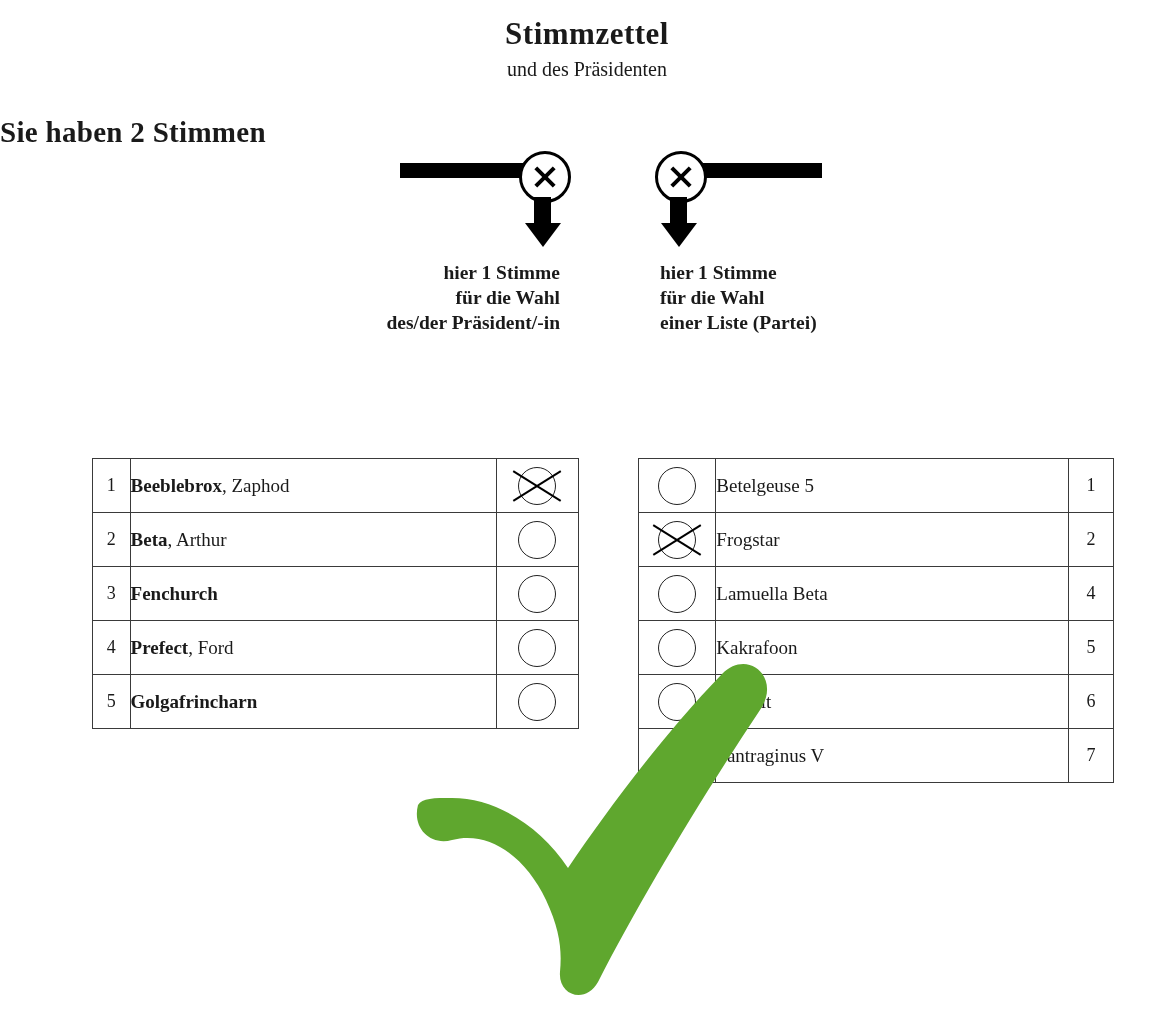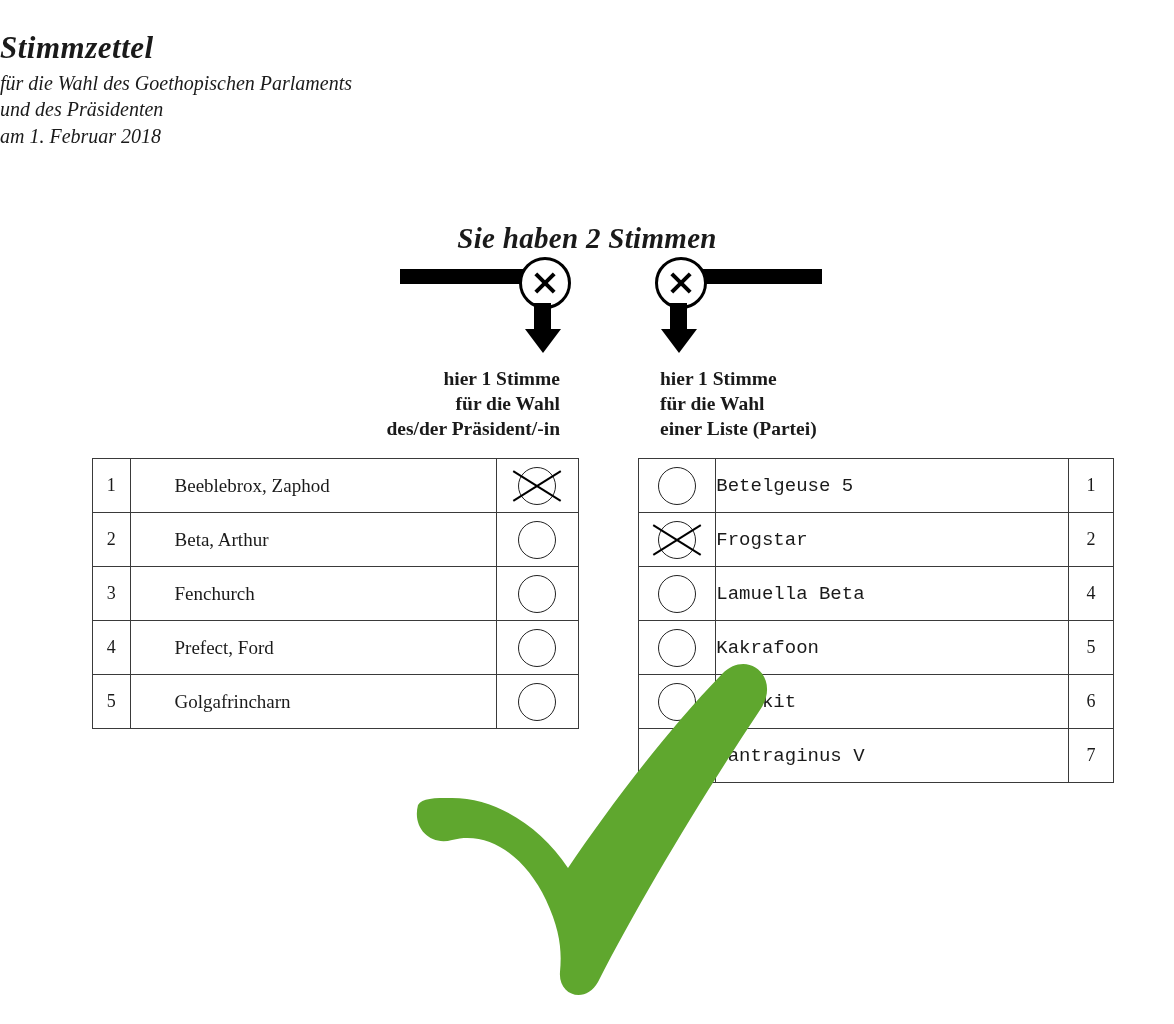--- a/index.html
+++ b/index.html
@@ -11,43 +11,42 @@
     width: 1174px;
     height: 1024px;
     position: relative;
     font-family: "Liberation Serif", serif;
     color: #1a1a1a;
     overflow: hidden;
   }
 
   
   .header {
-    padding-top: 30px;
-    font-style: italic;
+    text-align: center;
+    padding-top: 16px;
   }
   .ballot-title {
     font-size: 31px;
     font-weight: bold;
     letter-spacing: 0.5px;
     margin: 0 0 4px 0;
   }
   .subtitle-line {
     font-size: 20px;
     line-height: 1.32;
     margin: 0;
   }
 
   
   .votes-heading {
-    text-align: center;
+    text-align: left;
     font-size: 29px;
     font-weight: bold;
-    margin-top: 73px;
+    margin-top: 34px;
     letter-spacing: 0.3px;
-    font-style: italic;
   }
 
   .arrows-area {
     position: relative;
     width: 1162px;
     height: 120px;
     margin-top: 2px;
   }
   .bar {
     position: absolute;
@@ -149,32 +148,32 @@
   .num-cell {
     width: 36px;
     text-align: center;
     font-size: 18px;
   }
   .name-cell {
     padding-left: 14px;
     font-size: 19px;
     white-space: nowrap;
   }
-  .name-cell b { font-weight: normal; padding-left: 44px; }
+  .name-cell b { font-weight: bold; }
   .mark-cell {
     width: 80px;
     text-align: center;
   }
 
   .pres-table { left: 92px; width: 487px; }
   .pres-table .name-cell { width: 360px; }
 
   .list-table { left: 638px; width: 476px; }
   .list-table .mark-cell { width: 76px; }
-  .list-table .name-cell { width: 350px; font-family: Liberation Mono, monospace; }
+  .list-table .name-cell { width: 350px; }
   .list-table .num-cell  { width: 44px; }
 
   .oval {
     display: inline-block;
     width: 36px;
     height: 36px;
     border: 1.6px solid #222;
     border-radius: 50%;
     position: relative;
     vertical-align: middle;
@@ -201,23 +200,21 @@
     width: 400px;
     height: 410px;
     pointer-events: none;
   }
 </style>
 </head>
 <body>
 
 <div class="header">
   <div class="ballot-title">Stimmzettel</div>
-  <div class="subtitle-line">für die Wahl des Goethopischen Parlaments</div>
   <div class="subtitle-line">und des Präsidenten</div>
-  <div class="subtitle-line">am 1. Februar 2018</div>
 </div>
 
 <div class="votes-heading">Sie haben 2 Stimmen</div>
 
 <div class="arrows-area">
   <div class="bar bar-left"></div>
   <div class="bar bar-right"></div>
 
   <div class="circle-x circle-left"></div>
   <div class="circle-x circle-right"></div>

